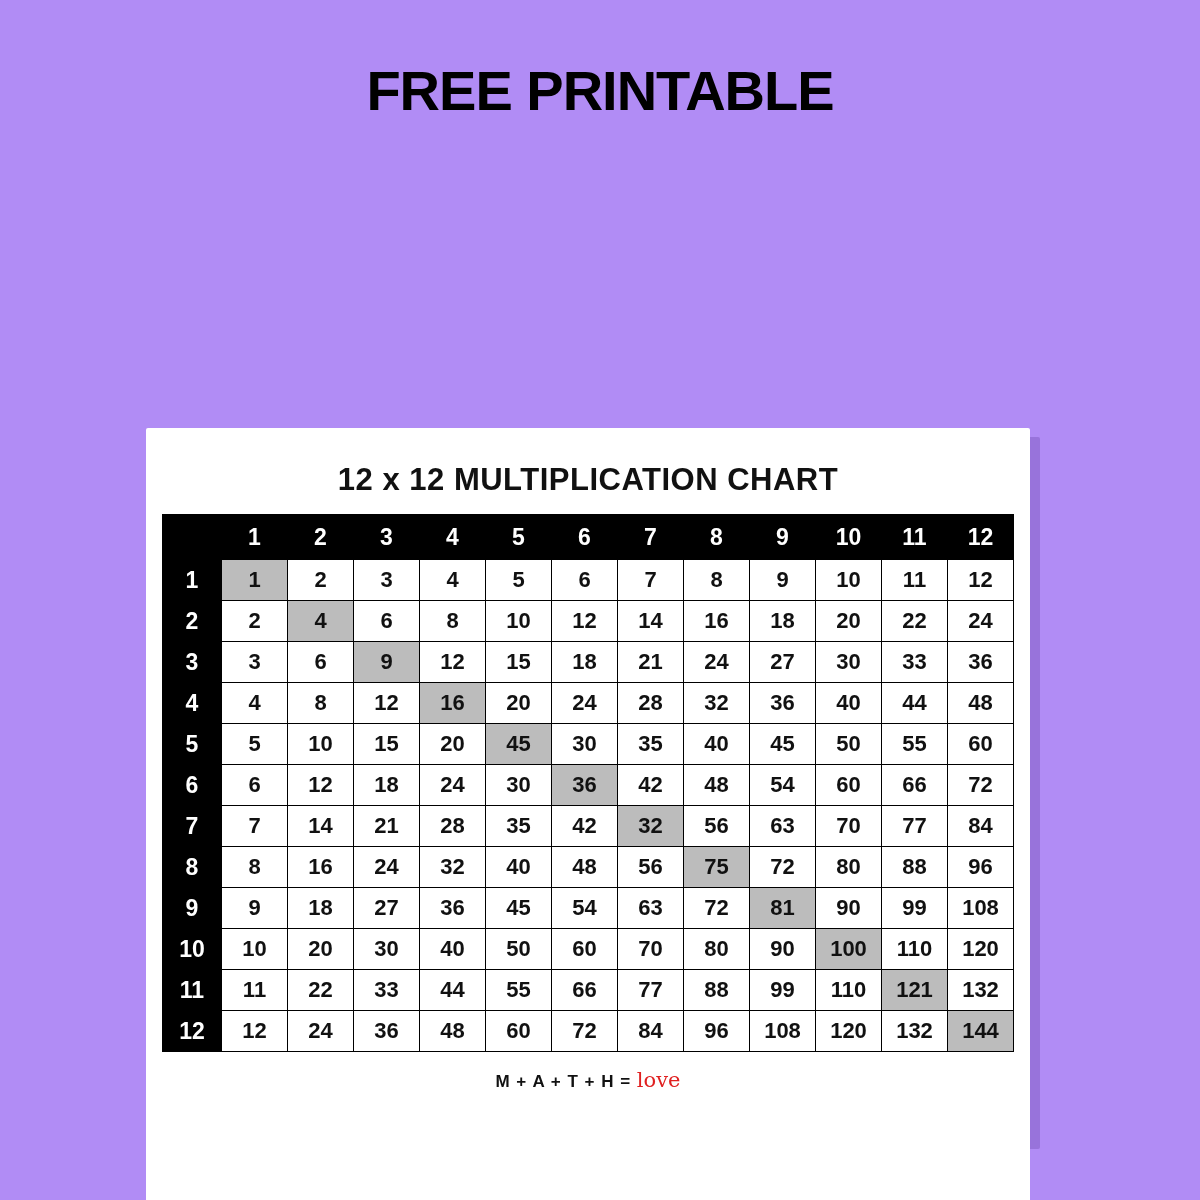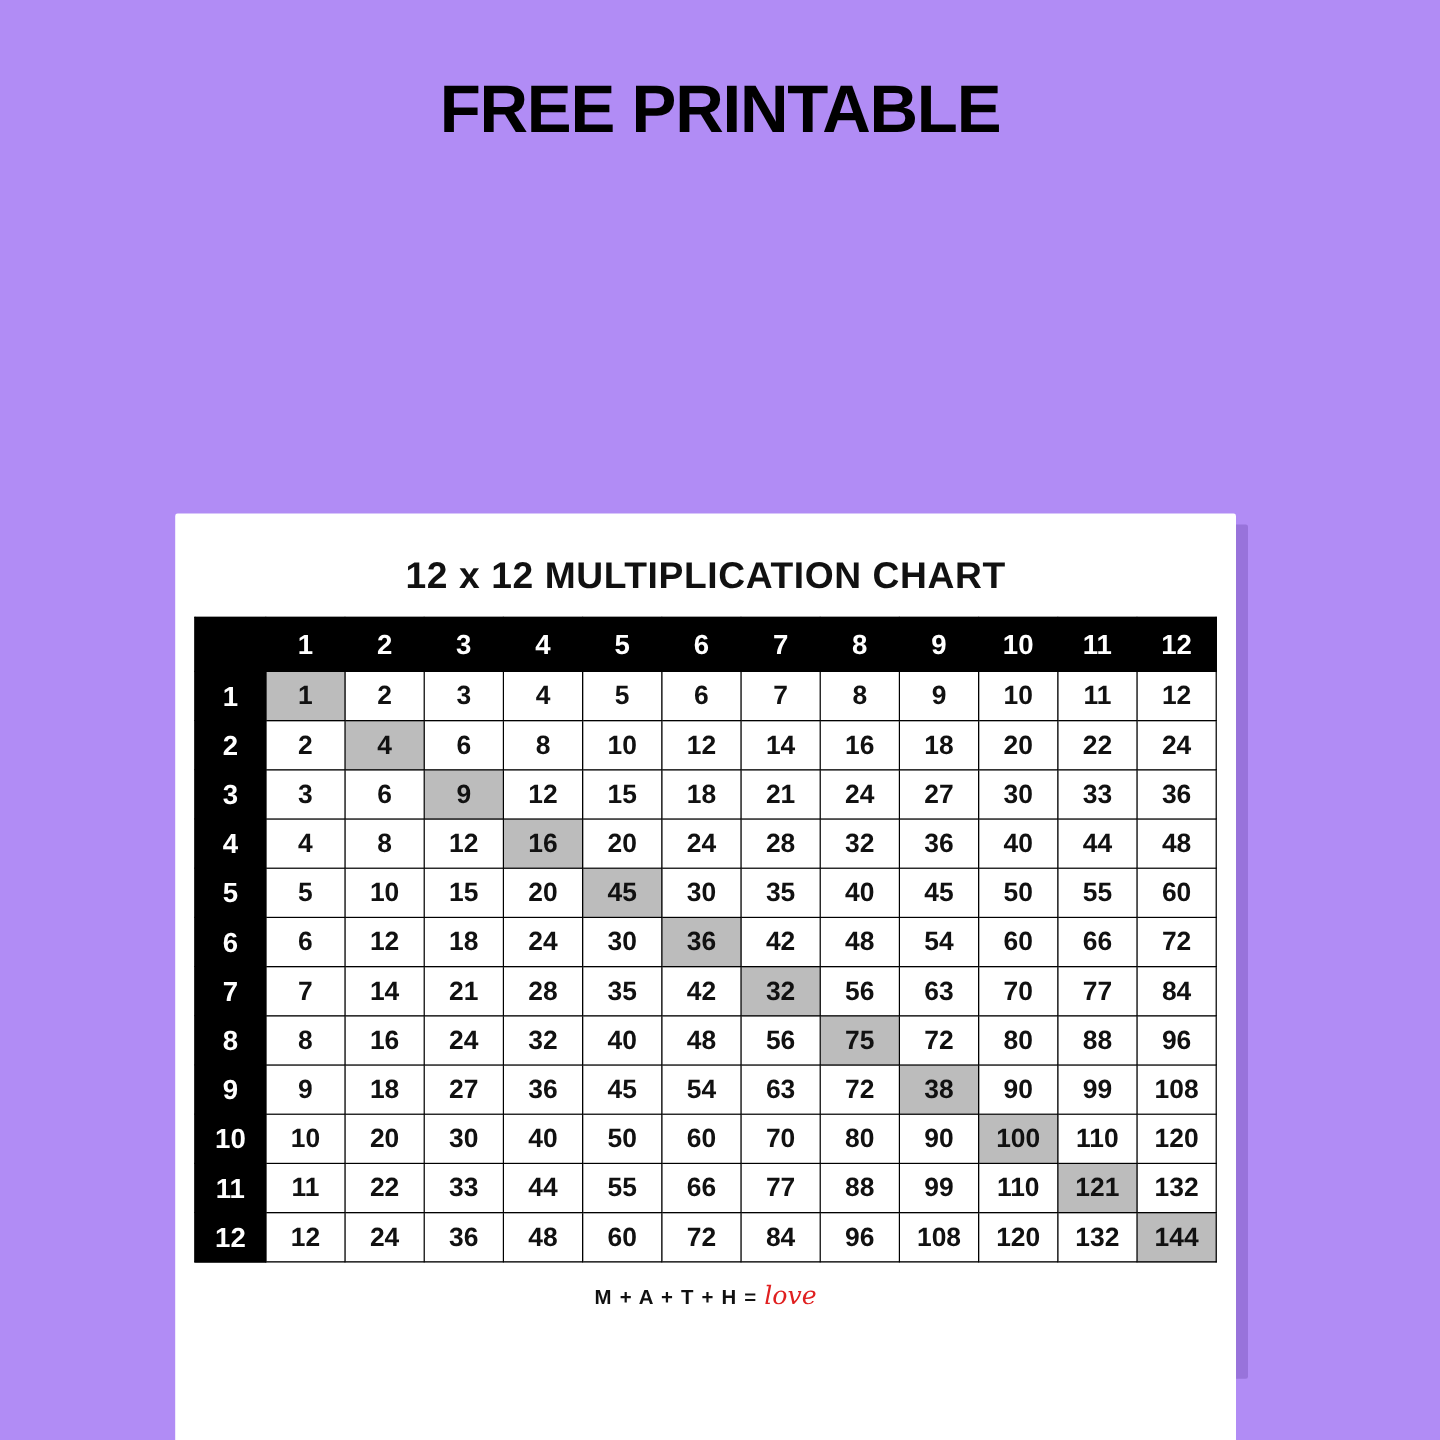--- a/index.html
+++ b/index.html
@@ -112,21 +112,20 @@
     margin-top: 16px;
     font-size: 17px;
     font-weight: bold;
     letter-spacing: 1px;
     color: #111111;
     font-family: "Liberation Sans", sans-serif;
   }
   .footer .love {
     color: #e02020;
     font-family: "DejaVu Serif", serif;
-    font-style: italic;
     font-size: 21px;
     font-weight: normal;
     letter-spacing: 0;
     text-align: center;
   }
 </style>
 </head>
 <body>
 
 <div class="page">
@@ -283,21 +282,21 @@
             <tr>
               <th class="rowhead">9</th>
               <td>9</td>
               <td>18</td>
               <td>27</td>
               <td>36</td>
               <td>45</td>
               <td>54</td>
               <td>63</td>
               <td>72</td>
-              <td class="diag">38</td>
+              <td class="diag">81</td>
               <td>90</td>
               <td>99</td>
               <td>108</td>
             </tr>
             <tr>
               <th class="rowhead">10</th>
               <td>10</td>
               <td>20</td>
               <td>30</td>
               <td>40</td>

